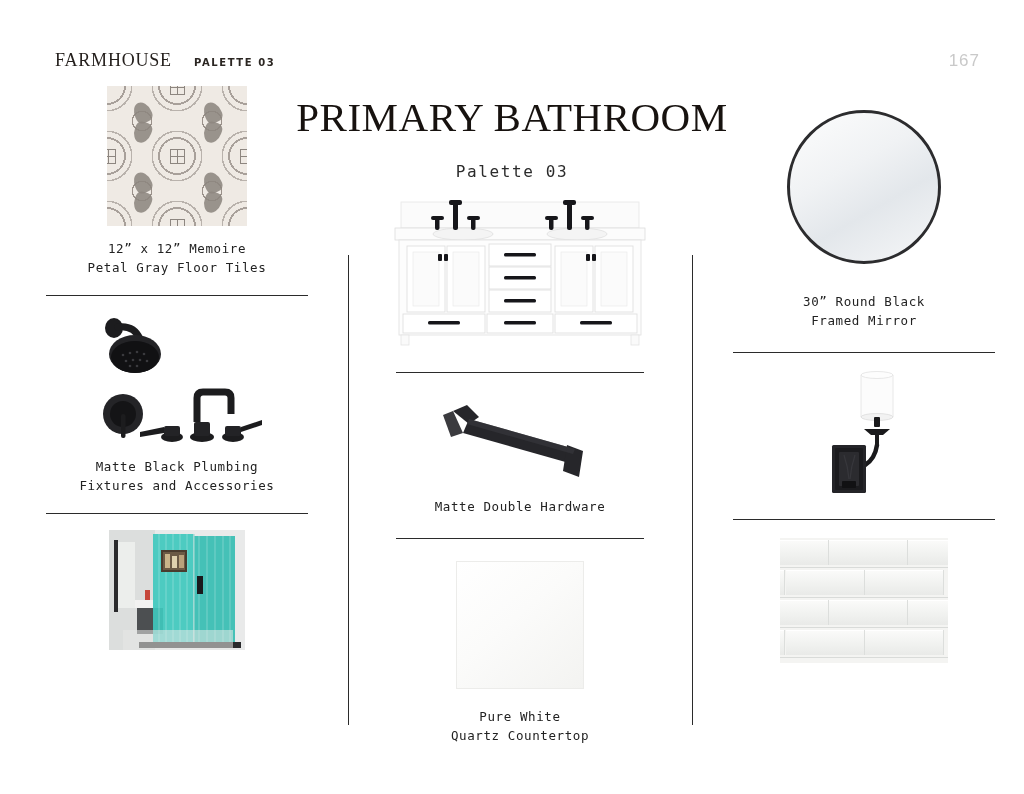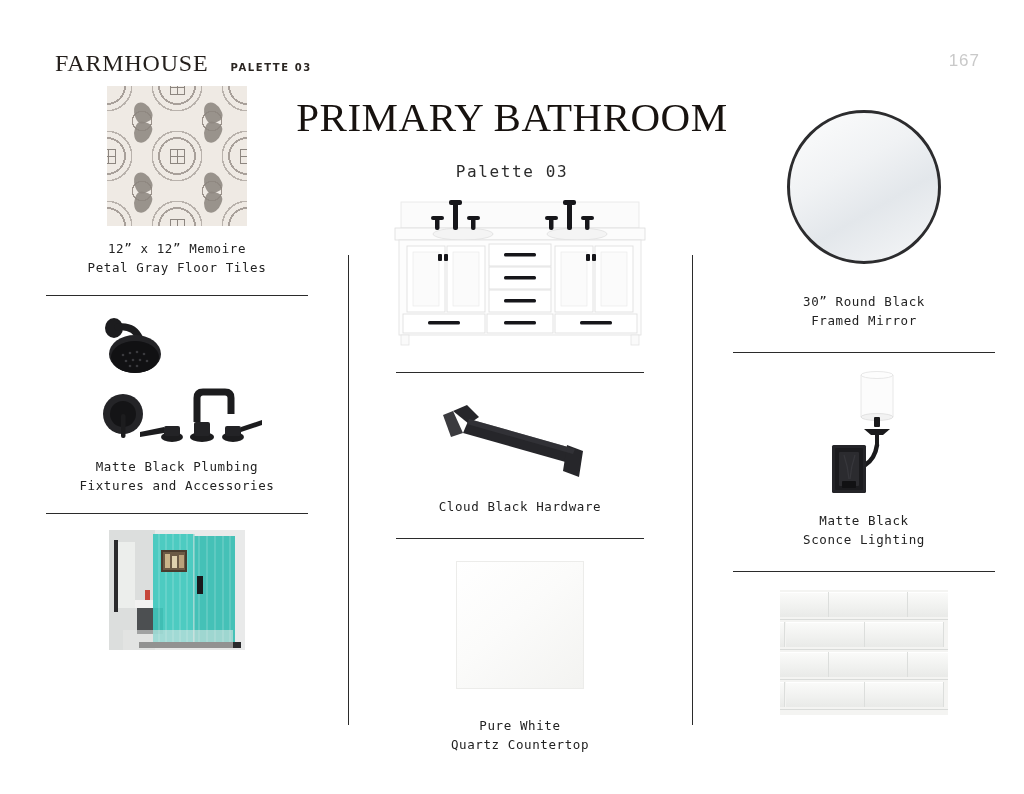--- a/index.html
+++ b/index.html
@@ -23,21 +23,21 @@
   .brand {
     position: absolute;
     left: 55px;
     top: 50px;
     display: flex;
     align-items: baseline;
     gap: 22px;
   }
   .brand-name {
     font-family: "Liberation Serif", serif;
-    font-size: 24px;
+    font-size: 18px;
     letter-spacing: 0.8px;
     color: #241f1c;
   }
   .brand-sub {
     font-family: "DejaVu Sans", sans-serif;
     font-size: 10px;
     font-weight: bold;
     letter-spacing: 1.6px;
     color: #2b2622;
   }
@@ -436,30 +436,30 @@
             <path d="M18 18 L32 12 L44 24 L34 31 Z"></path>
             <path d="M34 26 L140 56 L134 70 L28 40 Z"></path>
             <path d="M132 52 L148 58 L144 84 L128 78 Z"></path>
             <path d="M18 18 L28 40 L16 44 L8 22 Z" opacity="0.9"></path>
           </g>
           <g fill="#3a3a3f" opacity="0.55">
             <path d="M34 26 L140 56 L138 61 L32 31 Z"></path>
           </g>
         </svg>
       </div>
-      <div class="caption" style="margin-top:12px;">Cloud Black Hardware</div>
+      <div class="caption" style="margin-top:12px;">Matte Double Hardware</div>
     </div>
 
     <div class="hrule" style="width:248px;margin-top:22px;"></div>
 
     <div class="item" style="margin-top:22px;">
       <div class="item-media">
         <div class="quartz"></div>
       </div>
-      <div class="caption" style="margin-top:27px;">Pure White
+      <div class="caption" style="margin-top:18px;">Pure White
 Quartz Countertop</div>
     </div>
   </div>
 
   <div class="col col-right">
 
     <div class="item">
       <div class="item-media">
         <div class="mirror"></div>
       </div>
@@ -490,22 +490,20 @@
             <rect x="35" y="83" width="20" height="34" rx="1" fill="#2b2b2f"></rect>
             <rect x="38" y="112" width="14" height="7" rx="1" fill="#111113"></rect>
           </g>
 
           <g stroke="#3a3a3f" stroke-width="1.2" fill="none" opacity="0.8">
             <path d="M40 86 q4 12 5 24"></path>
             <path d="M51 86 q-4 12 -5 24"></path>
           </g>
         </svg>
       </div>
-      <div class="caption" style="margin-top:14px;">Matte Black
-Sconce Lighting</div>
     </div>
 
     <div class="hrule" style="width:262px;margin-top:22px;"></div>
 
     <div class="item" style="margin-top:18px;">
       <div class="item-media">
         <div class="wall-tile">
           <div class="wt-row" style="top:0px;">
             <div class="wt-brick" style="left:0px;width:78px;"></div>
             <div class="wt-brick" style="left:79px;width:78px;"></div>

